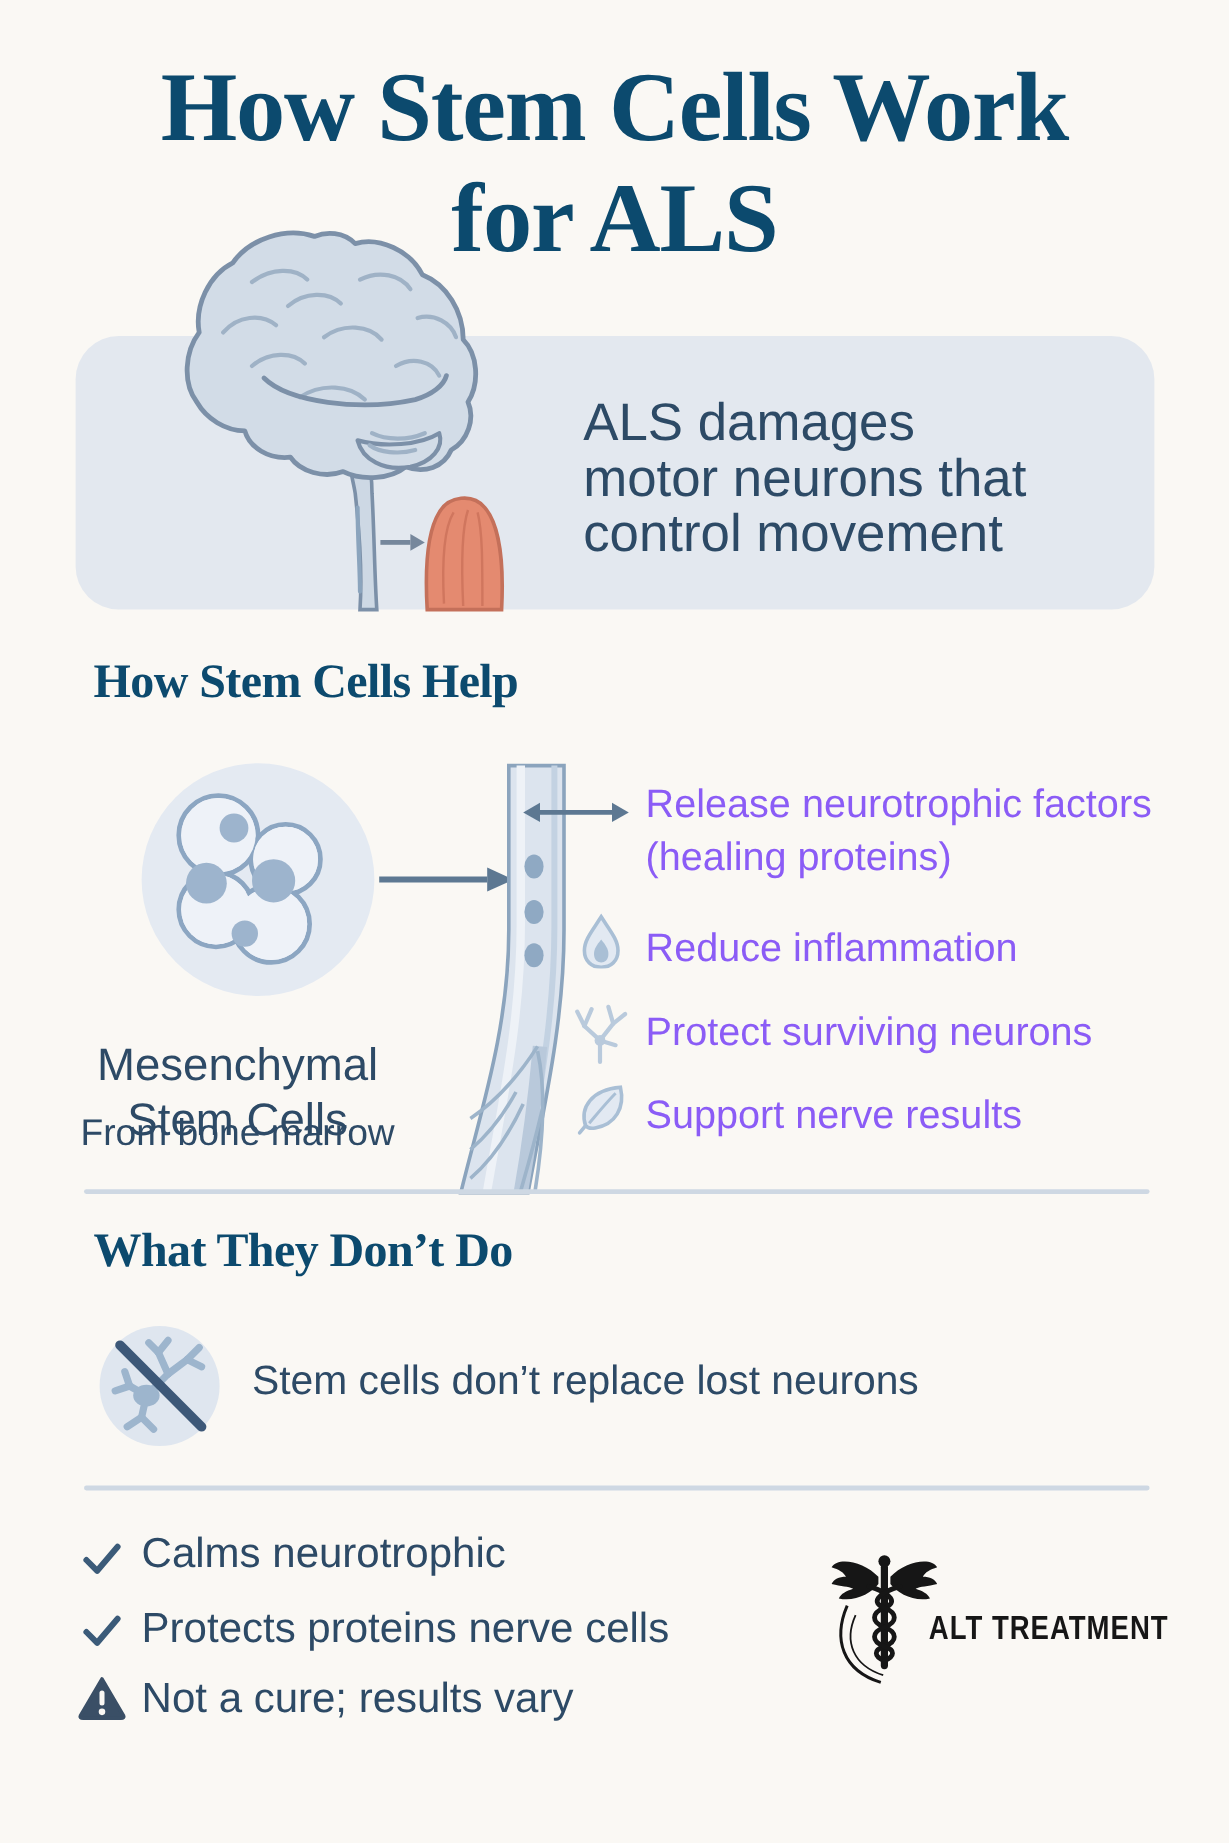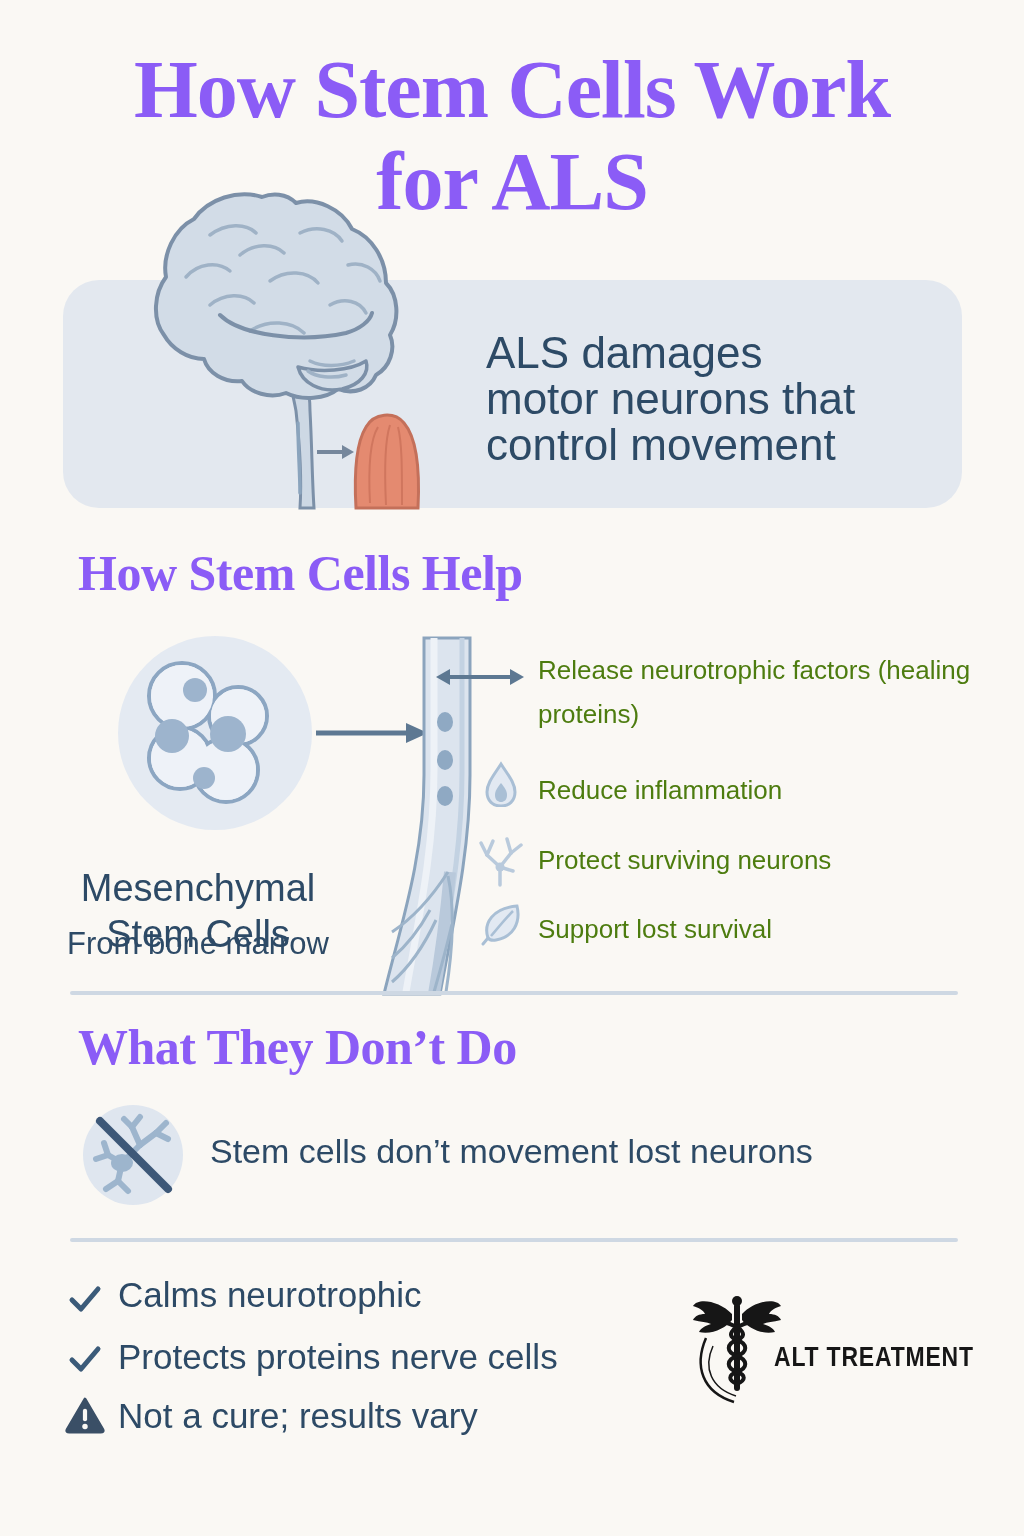--- a/index.html
+++ b/index.html
@@ -1,25 +1,25 @@
 <!DOCTYPE html>
 <html><head>
 <meta charset="utf-8">
 <style>
   html,body{margin:0;padding:0;background:#faf8f4;}
   .page{position:relative;width:1024px;height:1536px;background:#faf8f4;
         font-family:"Liberation Sans",sans-serif;color:#2d4a66;overflow:hidden;}
   .abs{position:absolute;}
-  .serif{font-family:"Liberation Serif",serif;color:#8b5cf6;}
+  .serif{font-family:"Liberation Serif",serif;color:#0c4a6e;}
   .main-title{top:44px;left:0;width:100%;text-align:center;font-size:82px;line-height:1.12;
               font-weight:700;letter-spacing:-1px;}
   .panel{left:63px;top:280px;width:899px;height:228px;background:#e3e8ef;border-radius:36px;}
   .panel-text{left:486px;top:330px;width:390px;font-size:44px;line-height:46px;font-weight:500;color:#2d4a66;}
-  .h2{font-size:50px;font-weight:700;letter-spacing:-0.5px;line-height:1.1;}
-  .bullet-text{font-size:26px;line-height:44px;font-weight:500;color:#4d7c0f;}
+  .h2{font-size:40px;font-weight:700;letter-spacing:-0.5px;line-height:1.1;}
+  .bullet-text{font-size:33px;line-height:44px;font-weight:500;color:#8b5cf6;}
   .mesen{left:73px;top:865px;width:250px;text-align:center;font-size:38px;line-height:46px;font-weight:500;}
   .mesen-sub{left:48px;top:926px;width:300px;text-align:center;font-size:31px;font-weight:400;}
   .divider{left:70px;width:888px;height:4px;background:#ced8e3;border-radius:2px;}
   .dont-text{left:210px;top:1132px;font-size:34px;font-weight:500;}
   .check-text{font-size:35px;font-weight:500;}
   .logo-text{left:774px;top:1341px;font-size:28px;font-weight:700;color:#161616;
              letter-spacing:1px;white-space:nowrap;transform:scaleX(0.82);transform-origin:left center;}
   .source{left:0;top:1482px;width:100%;text-align:center;font-size:30px;color:#30506c;}
 </style>
 </head>
@@ -147,21 +147,21 @@
       </g>
       <circle cx="23" cy="34" r="4.5" fill="#b9cadc"></circle>
     </svg>
     <div class="abs bullet-text" style="left:538px;top:838px;width:460px;">Protect surviving neurons</div>
 
     <svg class="abs" style="left:481px;top:901px;" width="42" height="46" viewBox="0 0 42 46">
       <path d="M 7,37 C 2,22 12,7 36,5 C 40,22 32,36 15,39 C 11,39.7 8.5,39 7,37 Z" fill="#e2e9f2" stroke="#a9bfd5" stroke-width="3"></path>
       <path d="M 10,35 C 16,28 24,18 32,10" fill="none" stroke="#a9bfd5" stroke-width="2.5"></path>
       <path d="M 7,37 L 2,43" fill="none" stroke="#a9bfd5" stroke-width="3" stroke-linecap="round"></path>
     </svg>
-    <div class="abs bullet-text" style="left:538px;top:907px;width:440px;">Support lost survival</div>
+    <div class="abs bullet-text" style="left:538px;top:907px;width:440px;">Support nerve results</div>
   </div>
 
   <div class="abs mesen">Mesenchymal Stem Cells</div>
   <div class="abs mesen-sub">From bone marrow</div>
 
   <div class="abs divider" style="top:991px;"></div>
 
   <div class="abs serif h2" style="left:78px;top:1020px;">What They Don’t Do</div>
 
   <svg class="abs" style="left:70px;top:1097px;" width="126" height="116" viewBox="0 0 126 116">
@@ -177,21 +177,21 @@
         <path d="M 52,66 L 38,58"></path>
         <path d="M 38,58 L 26,62"></path>
       <path d="M 38,58 L 34,46"></path>
         <path d="M 52,66 L 48,84"></path>
         <path d="M 48,84 L 36,92"></path>
       <path d="M 48,84 L 58,94"></path>
     </g>
     <ellipse cx="52" cy="66" rx="11" ry="9" fill="#9db5cd"></ellipse>
     <line x1="30" y1="24" x2="98" y2="92" stroke="#3d5878" stroke-width="8" stroke-linecap="round"></line>
   </svg>
-  <div class="abs dont-text">Stem cells don’t movement lost neurons</div>
+  <div class="abs dont-text">Stem cells don’t replace lost neurons</div>
 
   <div class="abs divider" style="top:1238px;"></div>
 
   <div>
     <svg class="abs" style="left:66px;top:1280px;" width="38" height="36" viewBox="0 0 36 36">
       <polyline points="5,20 14,29 31,9" fill="none" stroke="#3b5b79" stroke-width="5" stroke-linecap="round" stroke-linejoin="round"></polyline>
     </svg>
     <div class="abs check-text" style="left:118px;top:1275px;">Calms neurotrophic</div>
 
     <svg class="abs" style="left:66px;top:1340px;" width="38" height="36" viewBox="0 0 36 36">

